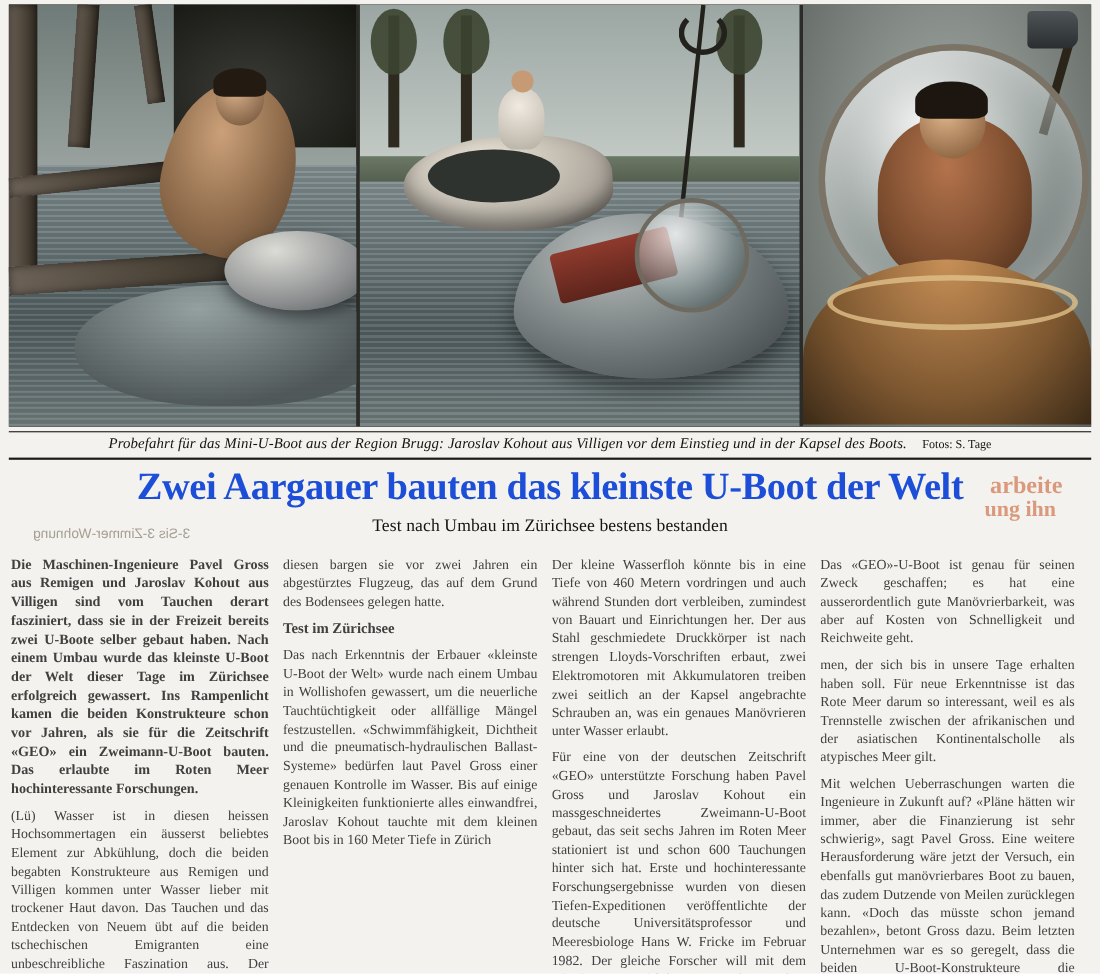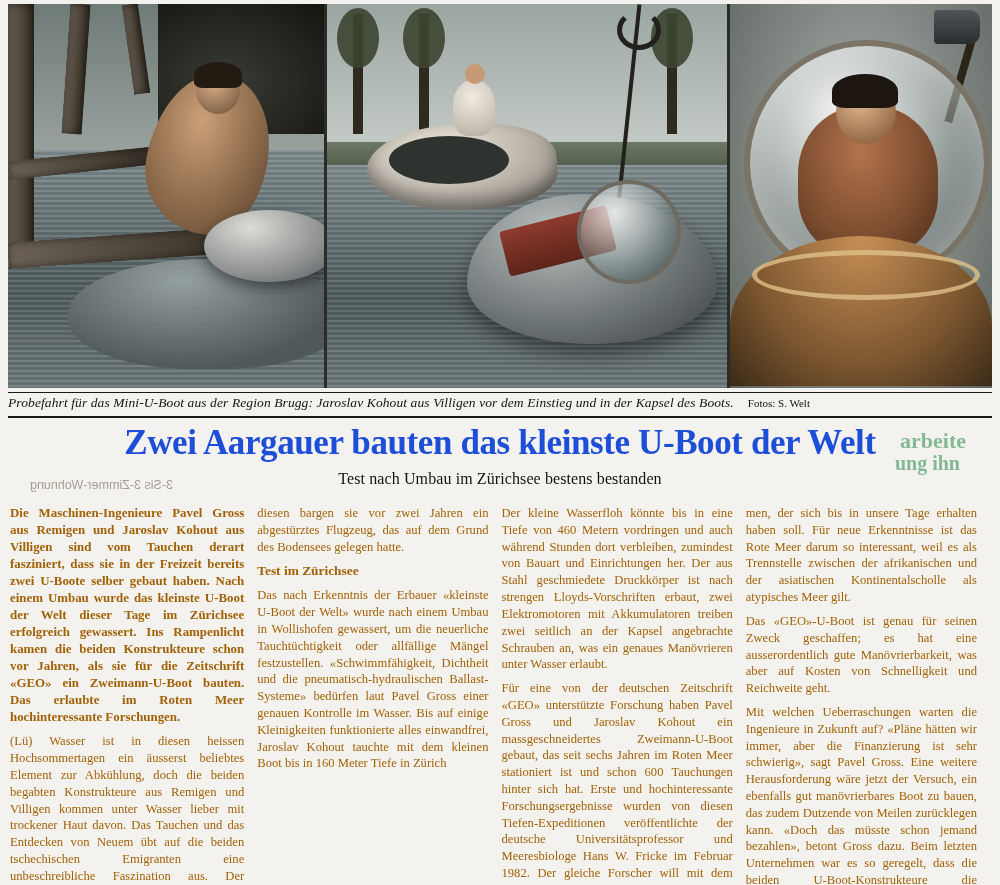--- a/index.html
+++ b/index.html
@@ -207,21 +207,21 @@
     background: linear-gradient(#4e5457, #2a2e30); border-radius: 4px 10px 10px 4px;
   }
 
   
   .caption-rule {
     position: absolute; left: 8px; top: 392px; width: 984px; height: 1px;
     background: #1a1a18;
   }
   .caption-row {
     position: absolute; left: 8px; top: 395px; width: 984px;
-    display: flex; align-items: baseline; justify-content: flex-start;
+    display: flex; align-items: baseline; justify-content: center;
   }
   .caption-text {
     font-style: italic;
     font-size: 13.5px;
     color: #14130f;
     letter-spacing: .1px;
   }
   .caption-credit {
     font-size: 11px;
     color: #14130f;
@@ -257,21 +257,21 @@
     position: absolute;
     color: #8b8275;
     font-size: 12.5px;
     transform: scaleX(-1);
     opacity: .75;
     white-space: nowrap;
     font-family: "Liberation Sans", sans-serif;
   }
   .ghost-b {
     position: absolute;
-    color: #15803d;
+    color: #c2410c;
     opacity: .5;
     font-weight: bold;
     font-family: "Liberation Serif", serif;
   }
 
   
   .cols {
     position: absolute;
     left: 10px;
     top: 505px;
@@ -279,21 +279,21 @@
     height: 380px;
     display: flex;
     gap: 0;
   }
   .col {
     width: 245px;
     padding-right: 13px;
     box-sizing: border-box;
     font-size: 12.6px;
     line-height: 1.335;
-    color: #a16207;
+    color: #404040;
     text-align: justify;
     overflow: hidden;
   }
   .col.lead {
     width: 248px;
   }
   .col p { margin: 0 0 7px 0; }
   .lead-para {
     font-weight: bold;
     font-size: 12.9px;
@@ -358,21 +358,21 @@
       </div>
       <div class="ring"></div>
       <div class="ring-band"></div>
     </div>
 
   </div>
 
   <div class="caption-rule"></div>
   <div class="caption-row">
     <div class="caption-text">Probefahrt für das Mini-U-Boot aus der Region Brugg: Jaroslav Kohout aus Villigen vor dem Einstieg und in der Kapsel des Boots.</div>
-    <div class="caption-credit">Fotos: S. Welt</div>
+    <div class="caption-credit">Fotos: S. Tage</div>
   </div>
   <div class="caption-rule2"></div>
 
   <div class="headline">Zwei Aargauer bauten das kleinste U-Boot der Welt</div>
   <div class="subhead">Test nach Umbau im Zürichsee bestens bestanden</div>
 
   <div class="ghost" style="left:30px; top:478px;">3-Sis 3-Zimmer-Wohnung</div>
   <div class="ghost-b" style="right:34px; top:428px; font-size:22px;">arbeite</div>
   <div class="ghost-b" style="right:40px; top:452px; font-size:20px;">ung ihn</div>
 
@@ -388,20 +388,20 @@
       <p class="sub-title">Test im Zürichsee</p>
       <p>Das nach Erkenntnis der Erbauer «kleinste U-Boot der Welt» wurde nach einem Umbau in Wollishofen gewassert, um die neuerliche Tauchtüchtigkeit oder allfällige Mängel festzustellen. «Schwimmfähigkeit, Dichtheit und die pneumatisch-hydraulischen Ballast-Systeme» bedürfen laut Pavel Gross einer genauen Kontrolle im Wasser. Bis auf einige Kleinigkeiten funktionierte alles einwandfrei, Jaroslav Kohout tauchte mit dem kleinen Boot bis in 160 Meter Tiefe in Zürich</p>
     </div>
 
     <div class="col">
       <p>Der kleine Wasserfloh könnte bis in eine Tiefe von 460 Metern vordringen und auch während Stunden dort verbleiben, zumindest von Bauart und Einrichtungen her. Der aus Stahl geschmiedete Druckkörper ist nach strengen Lloyds-Vorschriften erbaut, zwei Elektromotoren mit Akkumulatoren treiben zwei seitlich an der Kapsel angebrachte Schrauben an, was ein genaues Manövrieren unter Wasser erlaubt.</p>
       <p>Für eine von der deutschen Zeitschrift «GEO» unterstützte Forschung haben Pavel Gross und Jaroslav Kohout ein massgeschneidertes Zweimann-U-Boot gebaut, das seit sechs Jahren im Roten Meer stationiert ist und schon 600 Tauchungen hinter sich hat. Erste und hochinteressante Forschungsergebnisse wurden von diesen Tiefen-Expeditionen veröffentlichte der deutsche Universitätsprofessor und Meeresbiologe Hans W. Fricke im Februar 1982. Der gleiche Forscher will mit dem «GEO»-Boot in Afrika einem prähistorischen Fisch auf die Spur kom-</p>
     </div>
 
     <div class="col">
+      <p>Das «GEO»-U-Boot ist genau für seinen Zweck geschaffen; es hat eine ausserordentlich gute Manövrierbarkeit, was aber auf Kosten von Schnelligkeit und Reichweite geht.</p>
       <p>men, der sich bis in unsere Tage erhalten haben soll. Für neue Erkenntnisse ist das Rote Meer darum so interessant, weil es als Trennstelle zwischen der afrikanischen und der asiatischen Kontinentalscholle als atypisches Meer gilt.</p>
-      <p>Das «GEO»-U-Boot ist genau für seinen Zweck geschaffen; es hat eine ausserordentlich gute Manövrierbarkeit, was aber auf Kosten von Schnelligkeit und Reichweite geht.</p>
       <p>Mit welchen Ueberraschungen warten die Ingenieure in Zukunft auf? «Pläne hätten wir immer, aber die Finanzierung ist sehr schwierig», sagt Pavel Gross. Eine weitere Herausforderung wäre jetzt der Versuch, ein ebenfalls gut manövrierbares Boot zu bauen, das zudem Dutzende von Meilen zurücklegen kann. «Doch das müsste schon jemand bezahlen», betont Gross dazu. Beim letzten Unternehmen war es so geregelt, dass die beiden U-Boot-Konstrukteure die Selbstkosten bezahlt erhielten. Gewinnen liess sich dabei eine interessante Erfahrung in diesem Spezialgebiet.</p>
     </div>
 
   </div>
 
 </div>
 
 </body></html>

